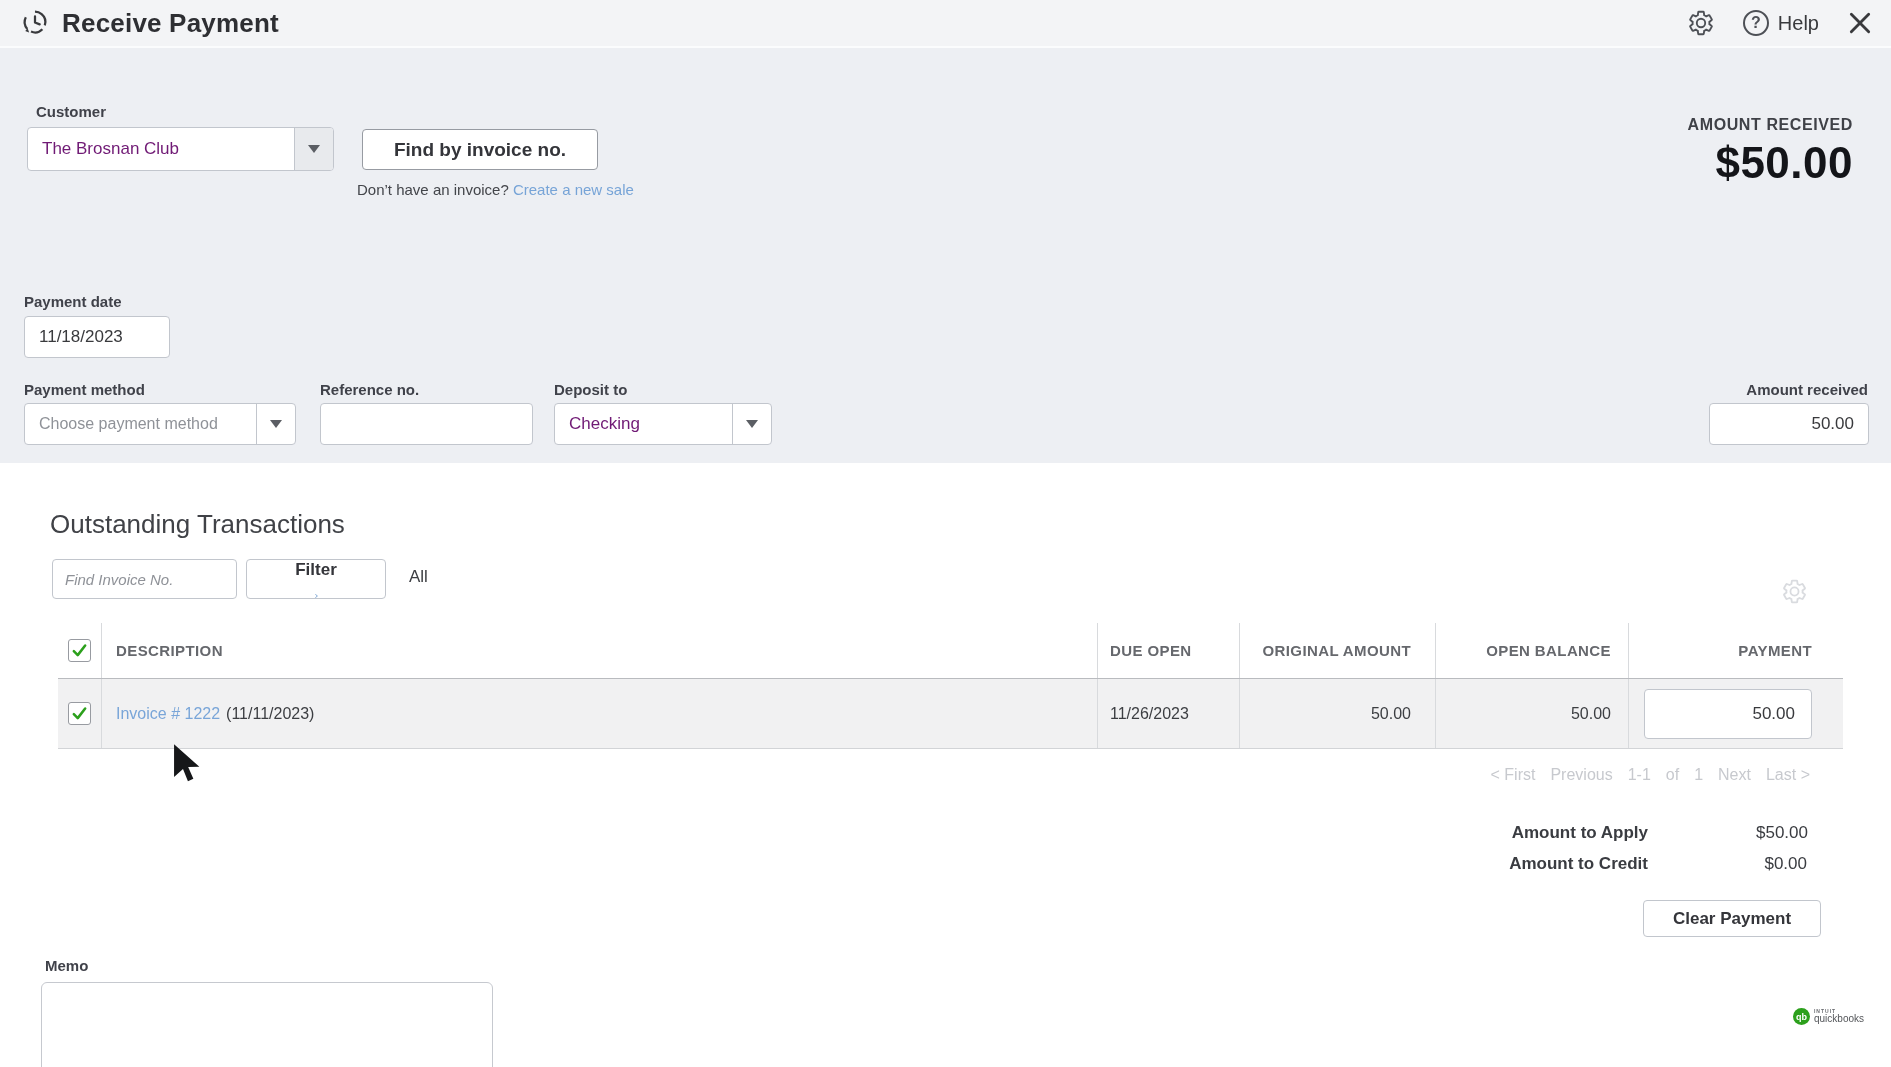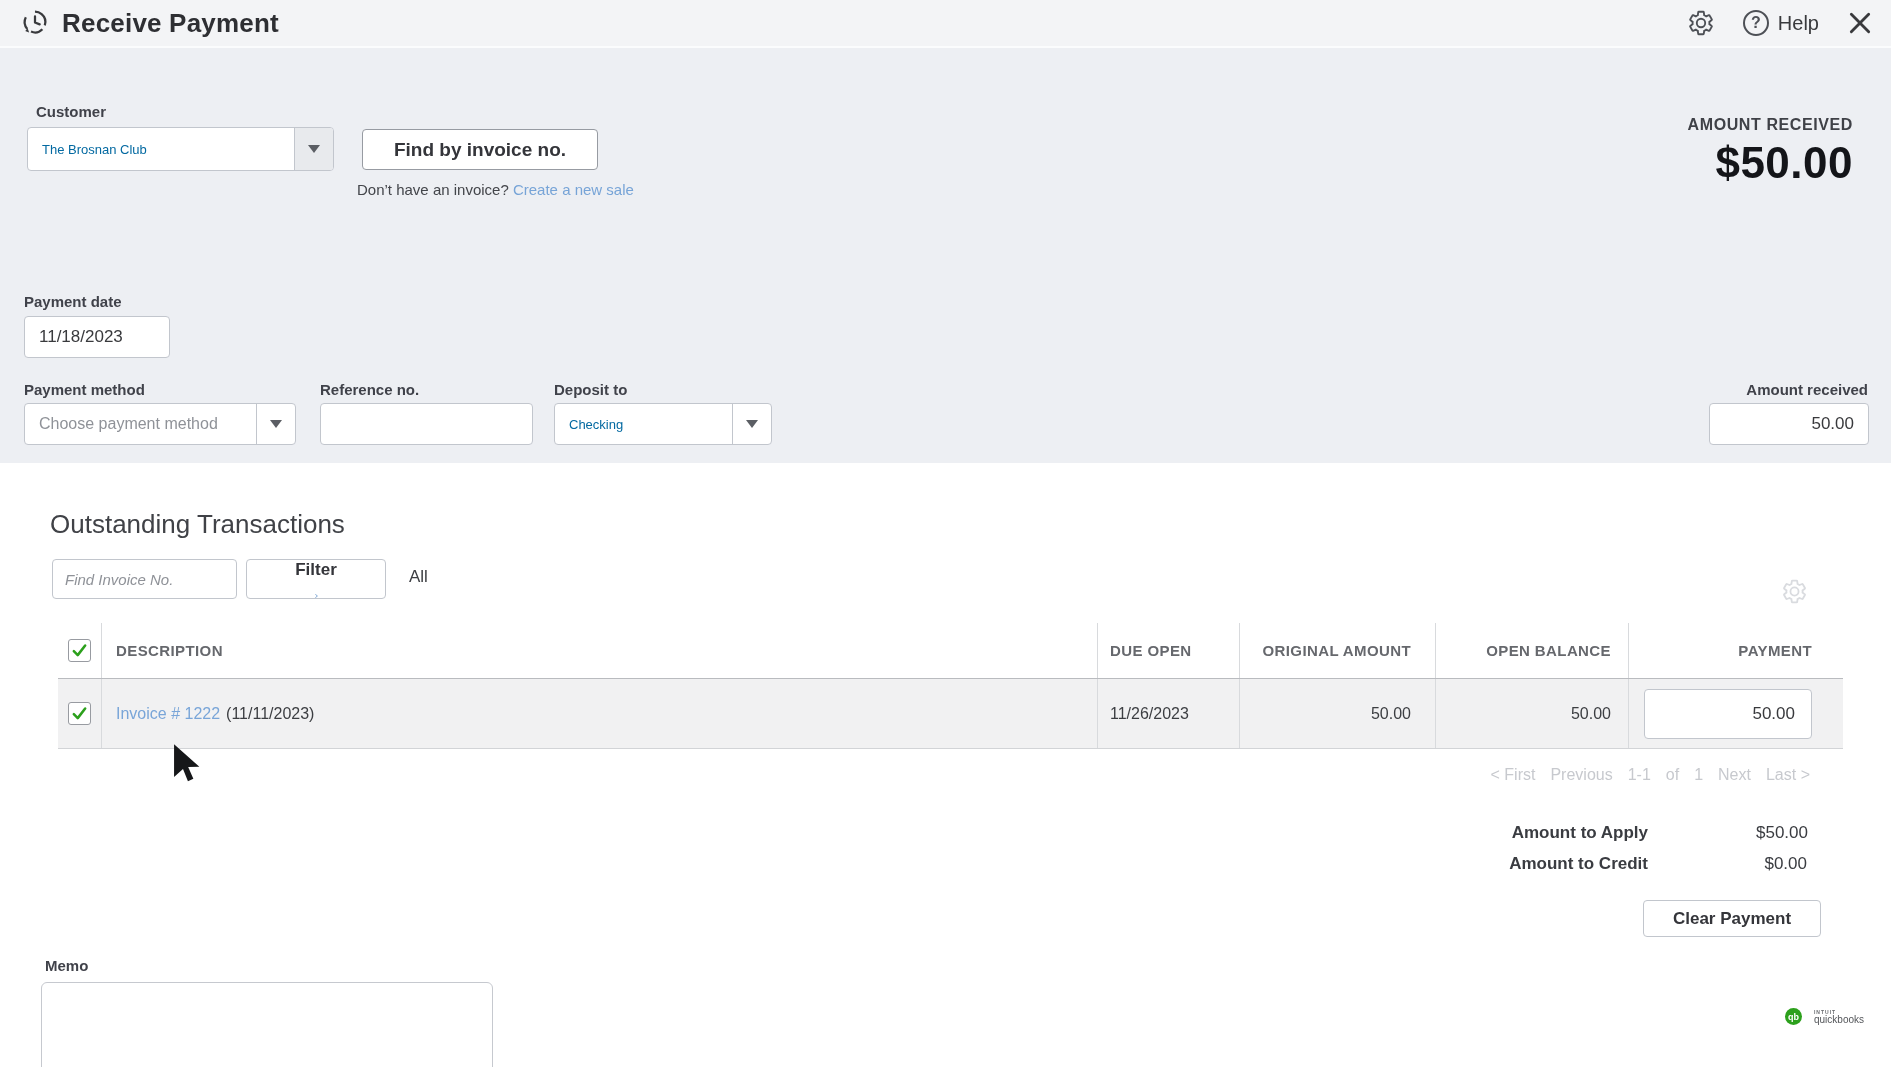--- a/index.html
+++ b/index.html
@@ -22,21 +22,21 @@
 
   
   .form-section{position:absolute; left:0; top:48px; width:1891px; height:415px; background:#edeff3;
                 box-shadow:0 1px 2px rgba(0,0,0,.05);}
   .flabel{position:absolute; font-size:15px; font-weight:700; color:#40424a;}
   .tinput{box-sizing:border-box; background:#fff; border:1px solid #c2c6cd; border-radius:4px;
           font-family:inherit; font-size:17px; color:#393a3d; outline:none;}
   input.tinput::placeholder, input.plc::placeholder{font-style:italic; color:#8f9298;}
   .combo{position:absolute; box-sizing:border-box; background:#fff; border:1px solid #c2c6cd; border-radius:4px;
          display:flex; align-items:center; cursor:pointer;}
-  .combo .val{flex:1; padding-left:14px; font-size:13px; color:#0369a1; white-space:nowrap; overflow:hidden;}
+  .combo .val{flex:1; padding-left:14px; font-size:17px; color:#701a75; white-space:nowrap; overflow:hidden;}
   .combo .val.placeholder{color:#8f9298; font-size:16px;}
   .combo .arrow-box{width:38px; align-self:stretch; border-left:1px solid #c2c6cd;
                     display:flex; align-items:center; justify-content:center;}
   .combo .arrow-box.gray{background:#e8eaed; border-radius:0 3px 3px 0;}
   .tri{width:0; height:0; border-left:6px solid transparent; border-right:6px solid transparent;
        border-top:8px solid #5b5e64;}
   .find-btn{position:absolute; left:362px; top:81px; width:236px; height:41px; box-sizing:border-box;
             background:#fff; border:1px solid #979ba2; border-radius:4px; font-family:inherit;
             font-size:19px; font-weight:700; color:#34353a; cursor:pointer;}
   .no-invoice{position:absolute; left:357px; top:133px; font-size:15px; color:#43454a;}
@@ -84,21 +84,21 @@
   .sum-value{color:#3a3c41;}
   .clear-btn{position:absolute; left:1643px; top:437px; width:178px; height:37px; box-sizing:border-box;
              background:#fff; border:1px solid #c2c6cd; border-radius:4px; font-family:inherit;
              font-size:17px; font-weight:700; color:#34353a; cursor:pointer;}
 
   .memo-label{position:absolute; left:45px; top:494px; font-size:15px; font-weight:700; color:#40424a;}
   .memo-area{position:absolute; left:41px; top:519px; width:452px; height:110px; box-sizing:border-box;
              border:1px solid #c6c9cf; border-radius:6px; background:#fff; resize:none; outline:none;
              font-family:inherit; font-size:15px;}
 
-  .qb-logo{position:absolute; right:27px; top:545px; display:flex; align-items:flex-end; gap:12px;}
+  .qb-logo{position:absolute; right:27px; top:545px; display:flex; align-items:center; gap:4px;}
   .qb-circle{width:17px; height:17px; border-radius:50%; background:#2ca01c; color:#fff;
              display:flex; align-items:center; justify-content:center; font-size:9px; font-weight:700;}
   .qb-text{display:flex; flex-direction:column; line-height:1;}
   .qb-text .l1{font-size:5px; font-weight:700; letter-spacing:1px; color:#6a6c70;}
   .qb-text .l2{font-size:10px; color:#54565a;}
 
   .cursor{position:absolute; left:172px; top:743px; pointer-events:none;}
 </style>
 </head>
 <body>

